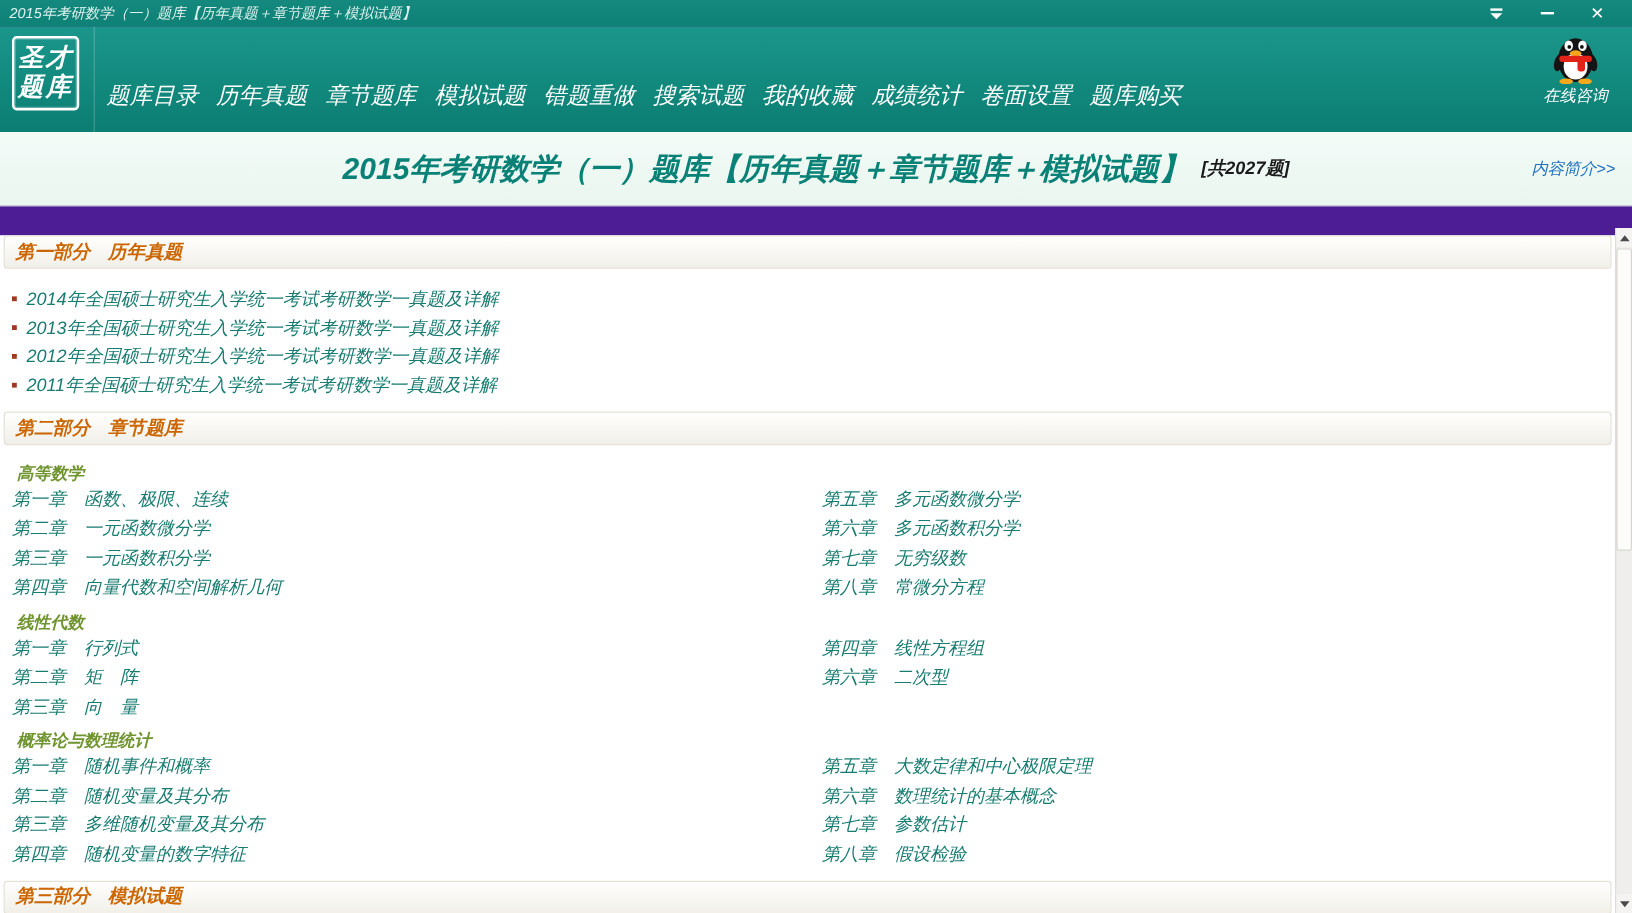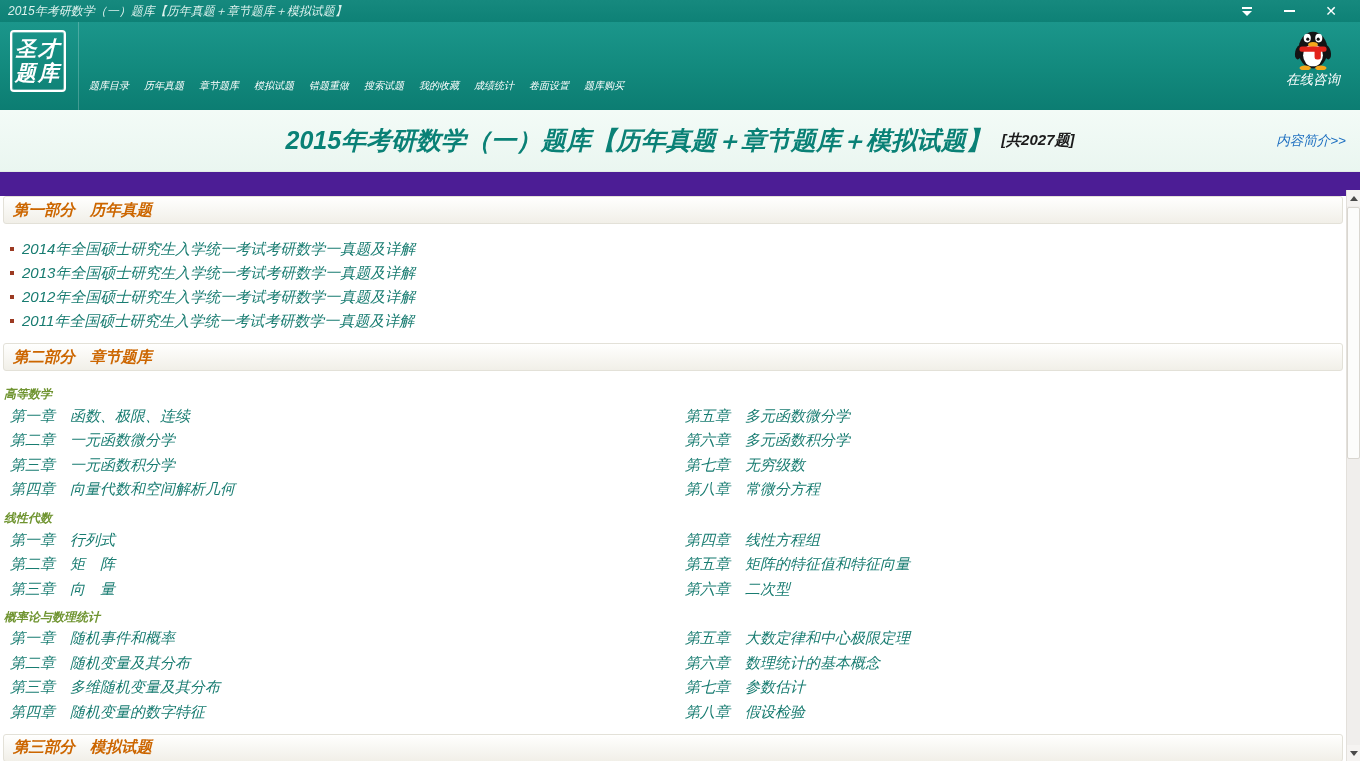--- a/index.html
+++ b/index.html
@@ -21,21 +21,21 @@
 
   
   .navbar { position:relative; height:88px;
     background:linear-gradient(180deg,#1b968b 0%,#12897d 55%,#0c7d72 100%); }
   .nav-sep { position:absolute; left:78px; top:0; bottom:0; width:1px; background:rgba(255,255,255,.22); }
   .logo { position:absolute; left:10px; top:8px; width:56px; height:62px; border:2px solid #fff;
     border-radius:4px; padding:2px 0; display:flex; flex-direction:column; align-items:center;
     justify-content:center; color:#fff; font-weight:bold; font-size:21px; line-height:1.12;
     letter-spacing:2px; box-shadow:inset 0 0 0 1px rgba(255,255,255,.35); }
   .menu { position:absolute; left:88px; bottom:14px; display:flex; gap:13px; }
-  .menu-item { color:#fff; font-size:10px; padding:3px 1px; cursor:pointer; white-space:nowrap;text-align:right; }
+  .menu-item { color:#fff; font-size:19px; padding:3px 1px; cursor:pointer; white-space:nowrap;text-align:right; }
   .qq-area { position:absolute; right:8px; top:2px; width:78px; text-align:center; cursor:pointer; }
   .qq-area svg { display:block; margin:0 auto; }
   .qq-label { color:#fff; font-size:13.5px; margin-top:1px; }
 
   
   .page-header { position:relative; height:62px; background:linear-gradient(#f3fbf7,#eaf6f0);
     border-bottom:1px solid #e2ece5; display:flex; align-items:center; justify-content:center; }
   .page-title { color:#0a8176; font-size:25px; font-weight:bold; }
   .page-count { color:#1b1b1b; font-size:15px; font-weight:bold; margin-left:10px; }
   .intro-link { position:absolute; right:14px; top:50%; transform:translateY(-50%);
@@ -51,21 +51,21 @@
   .bar2 { margin-top:10px;text-align:right; }
   .bar3 { margin-top:9px; }
 
   ul { list-style:none; }
   .two-col { display:grid; grid-template-columns:675px auto; }
   .exam-list { margin-top:13px; }
   .exam-list li { height:24px; display:flex; align-items:center; padding-left:10px; }
   .bullet { width:4px; height:4px; background:#9c3a22; margin-right:8px; flex:0 0 auto; }
   .exam-link { color:#187c71; font-size:15px; cursor:pointer; text-decoration:none; white-space:nowrap; }
 
-  .subject { color:#6f9430; font-weight:bold; font-size:12px; line-height:20px; padding-left:4px; }
+  .subject { color:#6f9430; font-weight:bold; font-size:14px; line-height:20px; padding-left:14px; }
   .subj1 { margin-top:13px; }
   .subj2 { margin-top:6px; }
   .subj3 { margin-top:5px; }
   .chapter-list li { height:24.5px; display:flex; align-items:center; padding-left:10px; }
   .chapter-link { color:#187c71; font-size:15px; cursor:pointer; text-decoration:none; white-space:nowrap; }
   .ch-num { margin-right:15px; }
 
   
   .scrollbar { position:absolute; right:0; top:190px; bottom:0; width:14px; background:#f0eeec;
     border-left:1px solid #e3e0db; }
@@ -228,23 +228,20 @@
           </li>
         <li>
             <a class="chapter-link"><span class="ch-num">第三章</span><span>向　量</span></a>
           </li>
       </ul>
       <ul class="chapter-list">
         <li>
             <a class="chapter-link"><span class="ch-num">第四章</span><span>线性方程组</span></a>
           </li>
         <li>
-            <a class="chapter-link"><span class="ch-num">第五章</span><span>矩阵的特征值和特征向量</span></a>
-          </li>
-        <li>
             <a class="chapter-link"><span class="ch-num">第六章</span><span>二次型</span></a>
           </li>
       </ul>
     </div>
 
     <div class="subject subj3">概率论与数理统计</div>
     <div class="two-col">
       <ul class="chapter-list">
         <li>
             <a class="chapter-link"><span class="ch-num">第一章</span><span>随机事件和概率</span></a>

